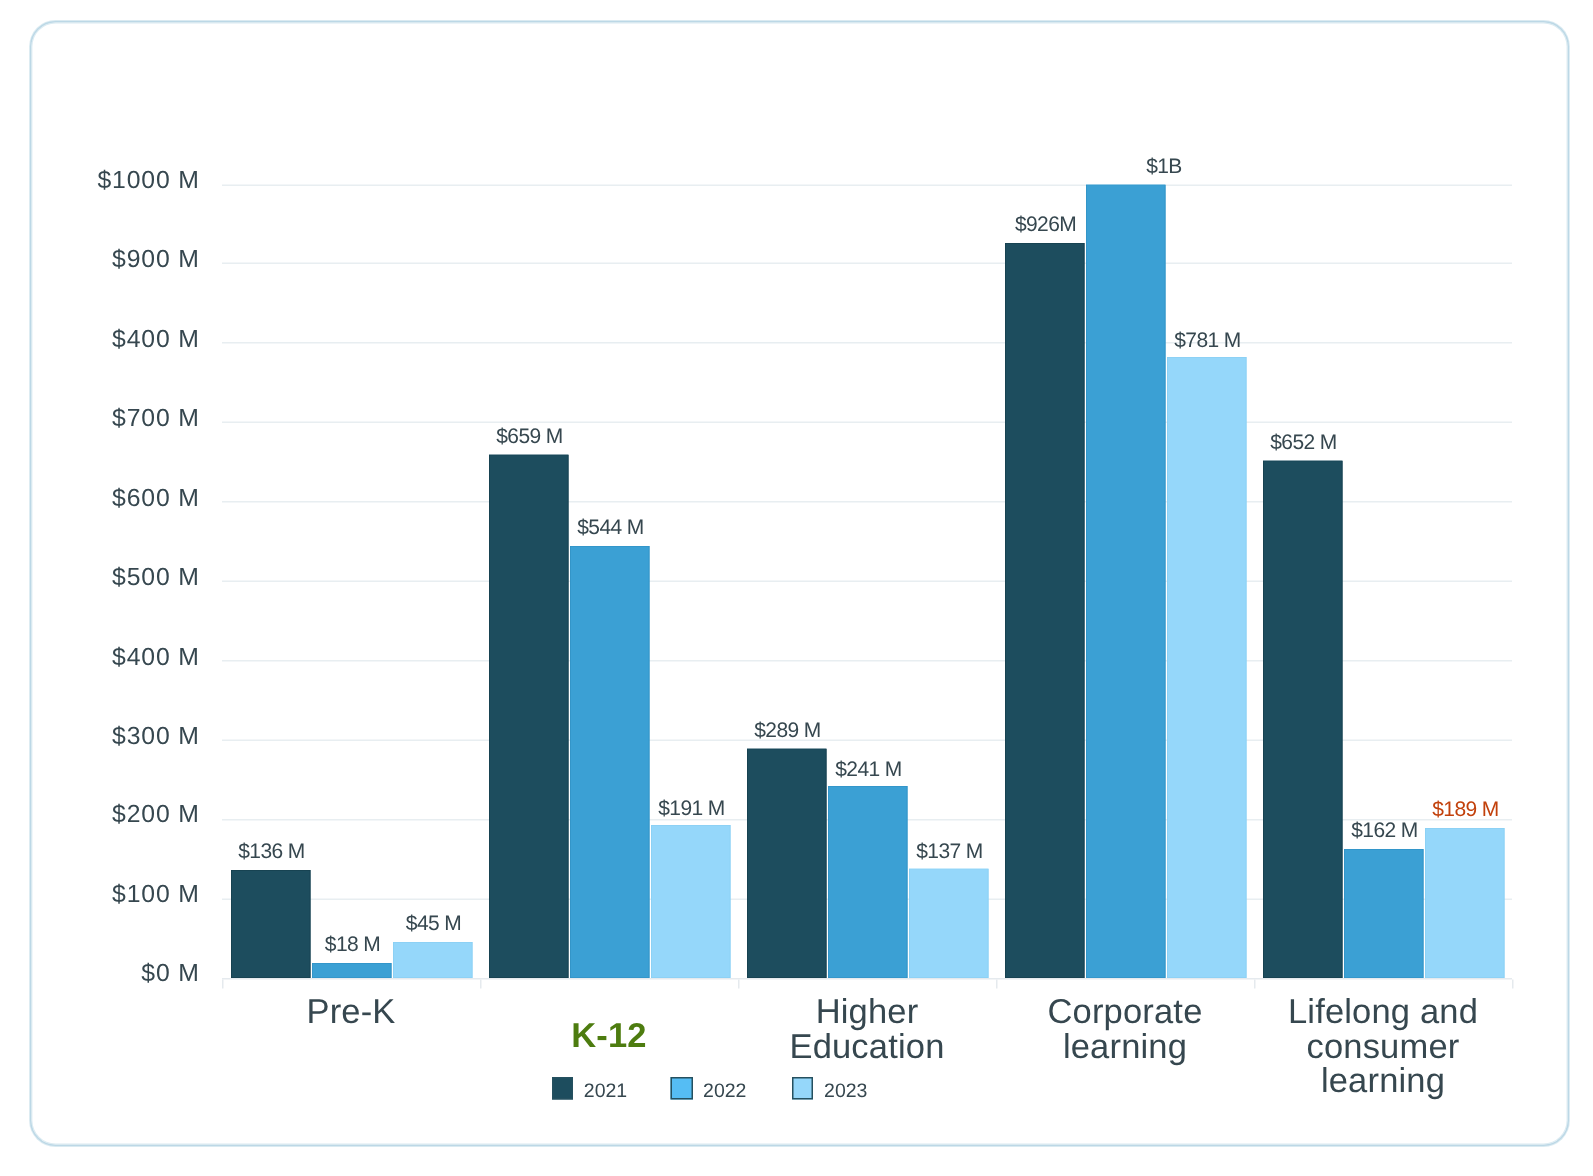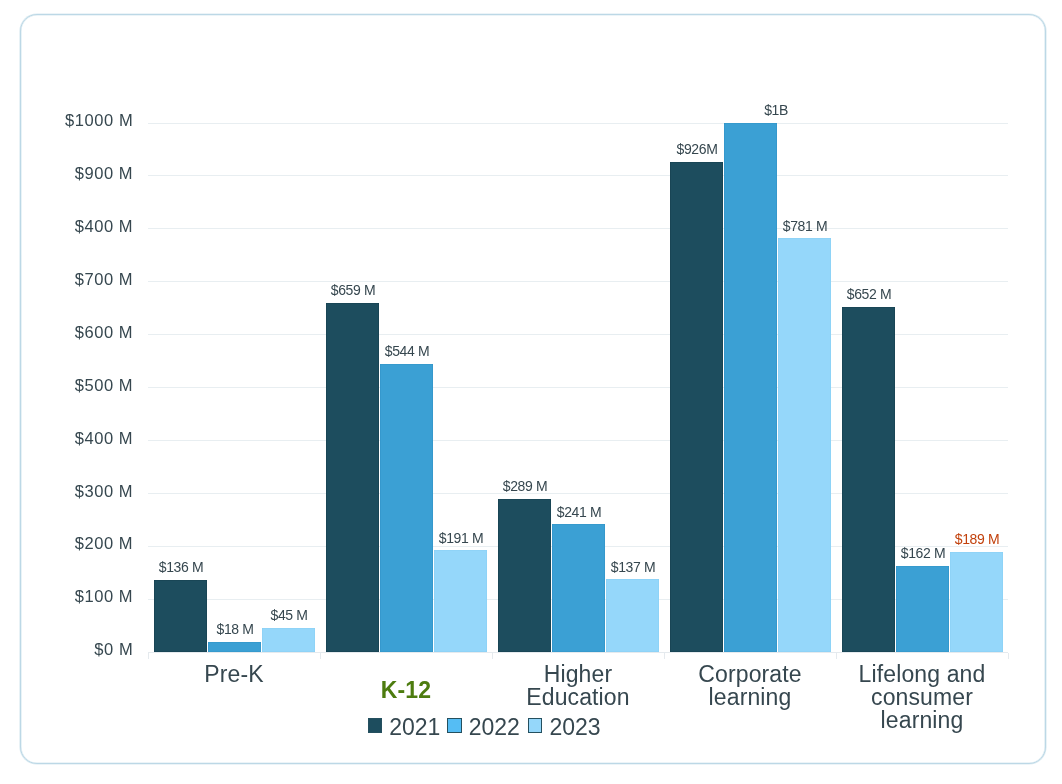--- a/index.html
+++ b/index.html
@@ -15,21 +15,21 @@
   .axis{position:absolute;height:1px;}
   .tick{position:absolute;width:1px;height:6px;}
   .bar{position:absolute;}
   .dlab{position:absolute;font-size:14px;letter-spacing:-0.4px;color:#36474f;
         text-align:center;white-space:nowrap;line-height:1;}
   .xlab{position:absolute;font-size:23px;letter-spacing:0.12px;color:#36474f;
         text-align:center;line-height:23px;}
   .legend{position:absolute;left:0;top:0;width:1024px;height:0;}
   .litem{position:absolute;display:flex;align-items:flex-start;}
   .sw{width:14.4px;height:15.3px;border:1px solid #25505f;box-sizing:border-box;flex:none;}
-  .ltext{font-size:23px;color:#36474f;margin-left:7px;line-height:18.2px;}
+  .ltext{font-size:13px;color:#36474f;margin-left:7px;line-height:18.2px;}
 </style>
 </head>
 <body>
 
 <div class="card">
   <div class="plot-area">
     <div id="grids">
         <div class="grid" style="top: 584px; left: 127px; width: 860px; background: rgb(232, 238, 241);"></div>
         <div class="grid" style="top: 531px; left: 127px; width: 860px; background: rgb(232, 238, 241);"></div>
         <div class="grid" style="top: 478px; left: 127px; width: 860px; background: rgb(232, 238, 241);"></div>

